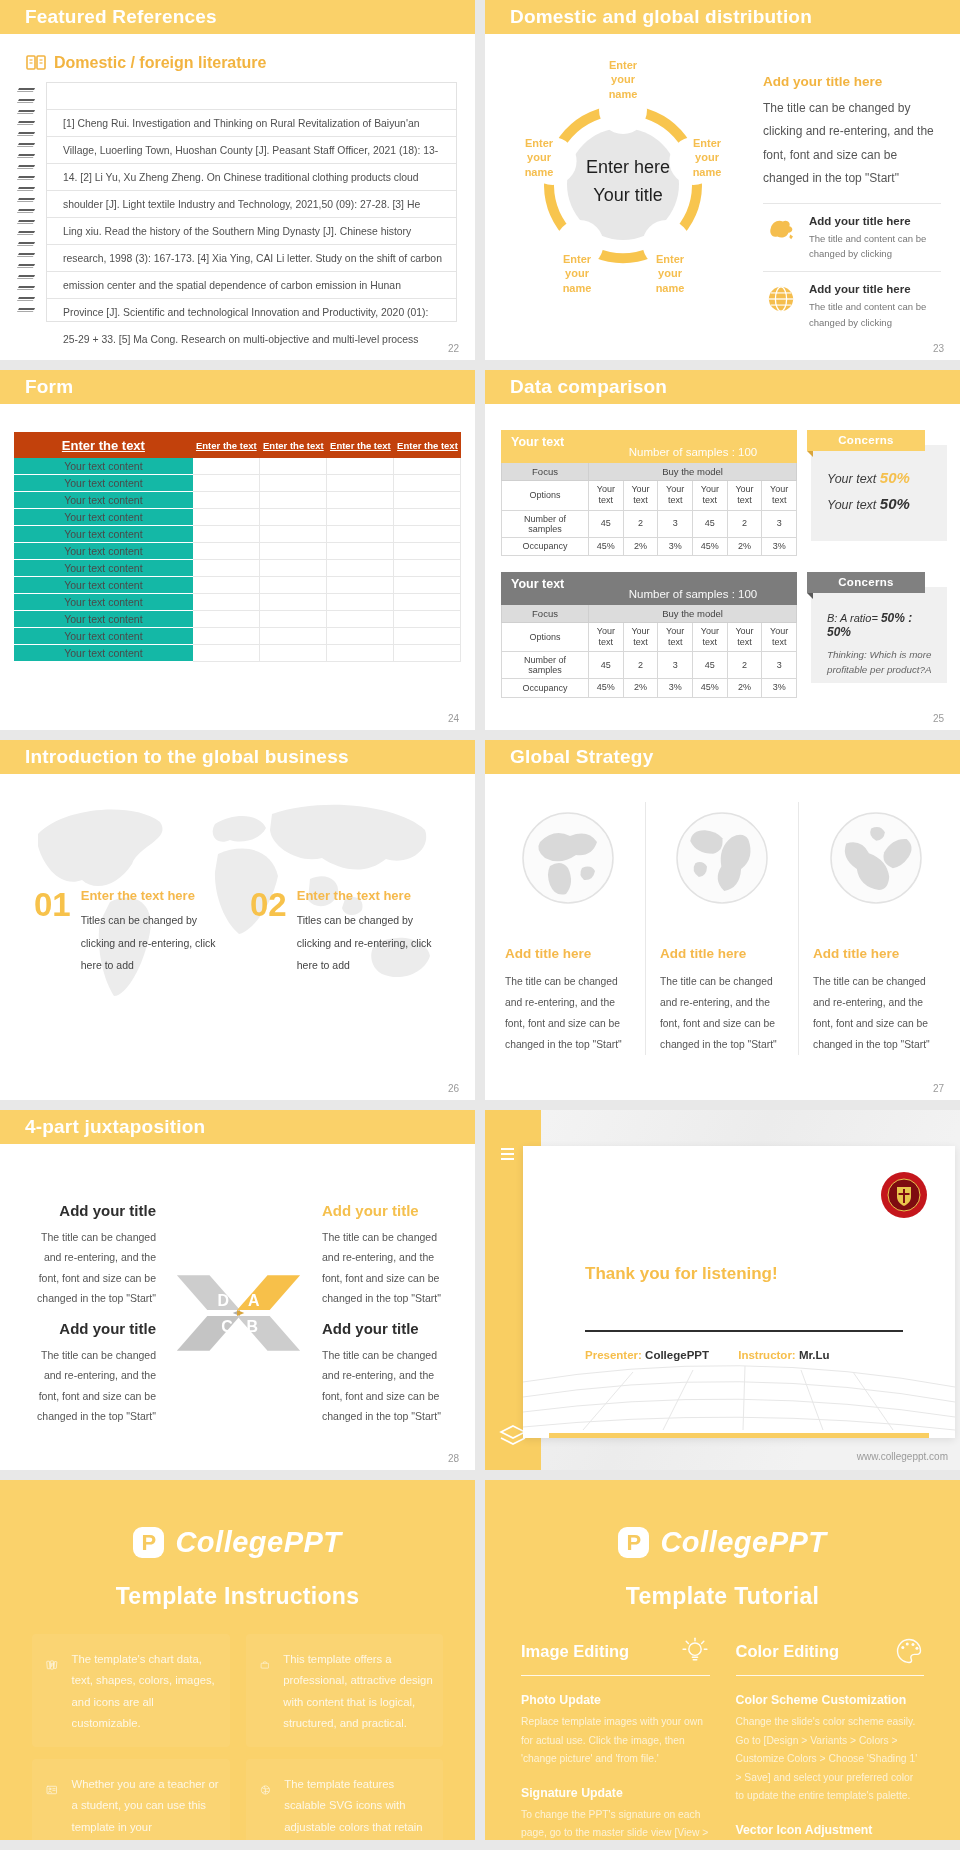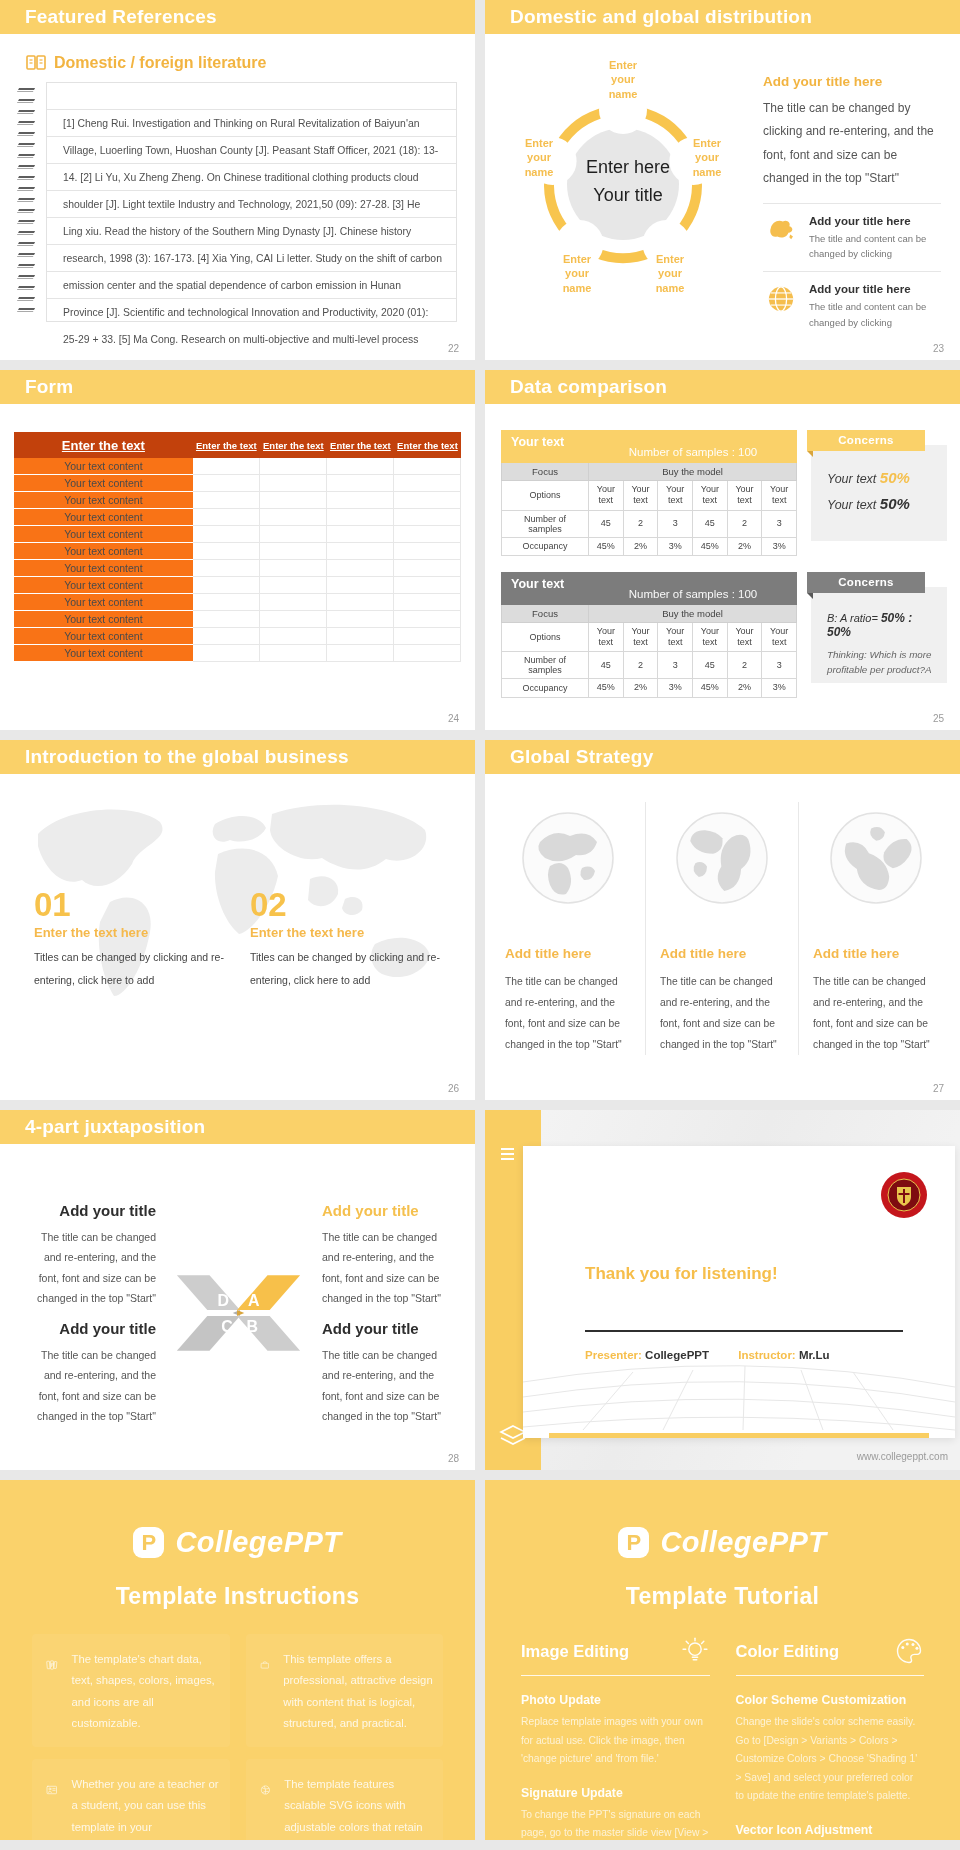--- a/index.html
+++ b/index.html
@@ -32,21 +32,21 @@
 .d-ic { flex:0 0 36px; padding-top:2px; }
 .d-item h4 { font-size:11.5px; color:#333; margin-bottom:4px; }
 .d-item p { font-size:9.5px; color:#777; line-height:1.65; }
 
 
 .f-table { margin:28px 14px 0; }
 .f-head { display:flex; background:#c2410c; color:#fff; font-weight:bold; height:26px; align-items:center; text-align:center;text-decoration:underline; }
 .f-hcell { flex:1; font-size:9.5px; }
 .f-hcell:first-child { flex:0 0 40%; font-size:13px; }
 .f-row { display:flex; height:17px; }
-.f-c0 { flex:0 0 40%; background:#f97316; border-bottom:1px solid #FFF; color:#4A4A4A; font-size:10.5px; text-align:center; line-height:16px; }
+.f-c0 { flex:0 0 40%; background:#14b8a6; border-bottom:1px solid #FFF; color:#4A4A4A; font-size:10.5px; text-align:center; line-height:16px; }
 .f-c { flex:1; border-right:1px solid #E7E7E7; border-bottom:1px solid #E7E7E7; background:#fff; }
 .f-row .f-c:first-of-type { border-left:1px solid #E7E7E7; }
 
 
 .cmp-group { display:flex; gap:14px; margin:26px 0 0 16px; }
 .cmp-group.second { margin-top:16px; }
 .cmp-table { width:296px; display:grid; grid-template-columns:88px repeat(6,1fr); font-size:9px; color:#444; }
 .ct-corner { grid-column:1; color:#fff; font-weight:bold; font-size:12.5px; padding:5px 0 5px 10px; }
 .ct-head { grid-column:2/8; color:rgba(255,255,255,.95); font-size:11.5px; text-align:center; padding:16px 0 5px; }
 .cmp-table.yellow .ct-corner, .cmp-table.yellow .ct-head { background:#FAD169; }
@@ -67,21 +67,21 @@
 .c-line { font-size:12.5px; color:#3C3C3C; margin-bottom:9px; }
 .c-line b { font-size:15px; }
 .c-line b.yv { color:#F5C04E; }
 .c-line b.dv { color:#333; }
 .c-ratio { font-size:11px; color:#333; }
 .c-ratio b { font-size:12px; }
 .c-note { font-size:9.8px; color:#666; line-height:1.6; margin-top:8px; }
 
 
 .worldmap { position:absolute; left:10px; top:44px; opacity:1; }
-.biz-item { position:absolute; display:flex; gap:4px; width:200px;flex-direction:column; }
+.biz-item { position:absolute; display:flex; gap:10px; width:200px; }
 .biz-item.one { left:34px; top:148px; }
 .biz-item.two { left:250px; top:148px; }
 .biz-num { font-size:33px; font-weight:bold; color:#F7C24B; line-height:1; }
 .biz-item h3 { font-size:13px; color:#F5B94C; margin-bottom:6px; }
 .biz-item p { font-size:10.5px; color:#444; line-height:2.15; }
 
 
 .strat-cols { display:flex; margin:28px 6px 0; }
 .s-col { width:154px; padding:0 10px; }
 .s-col.mid { border-left:1px solid #E8E8E8; border-right:1px solid #E8E8E8; }

